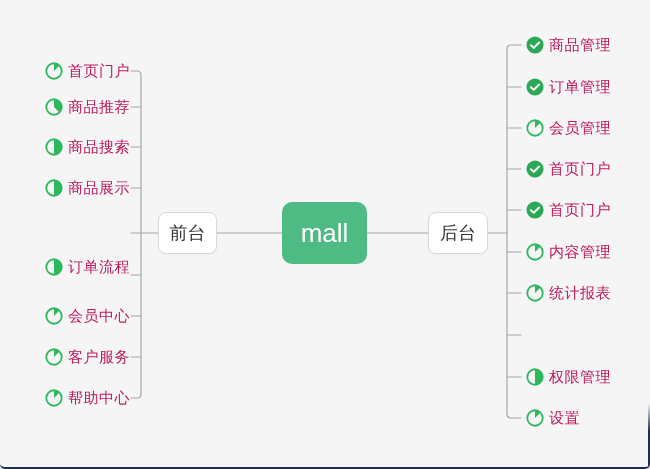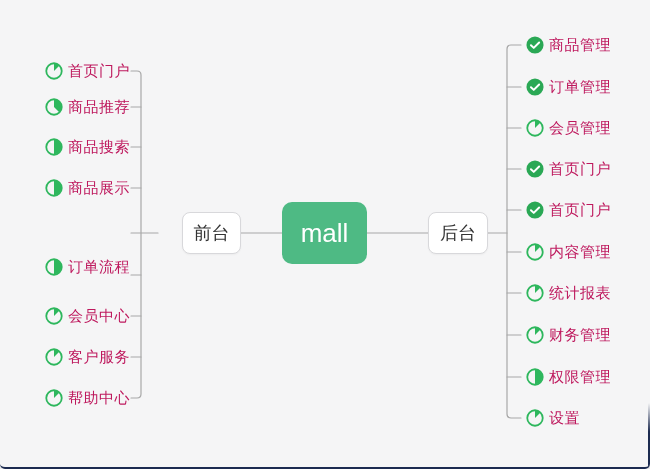--- a/index.html
+++ b/index.html
@@ -30,21 +30,21 @@
     color:#ffffff; font-size:26px;
   }
   .node.side {
     top:212px; width:60px; height:42px;
     background:#ffffff;
     border:1px solid #d8d8db;
     border-radius:8px;
     color:#333333; font-size:18px;
     box-shadow:0 1px 2px rgba(0,0,0,0.04);
   }
-  .node.front { left:158px; width:59px;margin-left:24px; }
+  .node.front { left:158px; width:59px; }
   .node.back  { left:428px; }
   .branch { position:absolute; top:0; height:469px; }
   .branch.left  { left:38px;  width:92px; }
   .branch.right { left:526px; width:120px; }
   .item {
     position:absolute; height:22px;
     display:flex; align-items:center; gap:5px;
     white-space:nowrap;
     color:#be185d; font-size:15px; letter-spacing:0.5px;
     cursor:pointer;
@@ -227,29 +227,20 @@
     </div>
     <div class="item r7">
       <span class="ic">
           <svg width="18" height="18" viewBox="0 0 20 20">
             <circle cx="10" cy="10" r="8.6" fill="none" stroke="#2eb75d" stroke-width="2"></circle>
             <path d="M10,10 L10,1.8 A8.2,8.2 0 0 1 15.8,4.2 Z" fill="#2eb75d"></path>
           </svg>
         </span>
       <span>统计报表</span>
     </div>
-    <div class="item r8">
-      <span class="ic">
-          <svg width="18" height="18" viewBox="0 0 20 20">
-            <circle cx="10" cy="10" r="8.6" fill="none" stroke="#2eb75d" stroke-width="2"></circle>
-            <path d="M10,10 L10,1.8 A8.2,8.2 0 0 1 15.8,4.2 Z" fill="#2eb75d"></path>
-          </svg>
-        </span>
-      <span>财务管理</span>
-    </div>
     <div class="item r9">
       <span class="ic">
           <svg width="18" height="18" viewBox="0 0 20 20">
             <circle cx="10" cy="10" r="8.6" fill="none" stroke="#2eb75d" stroke-width="2"></circle>
             <path d="M10,10 L10,1.8 A8.2,8.2 0 0 1 10,18.2 Z" fill="#2eb75d"></path>
           </svg>
         </span>
       <span>权限管理</span>
     </div>
     <div class="item r10">

